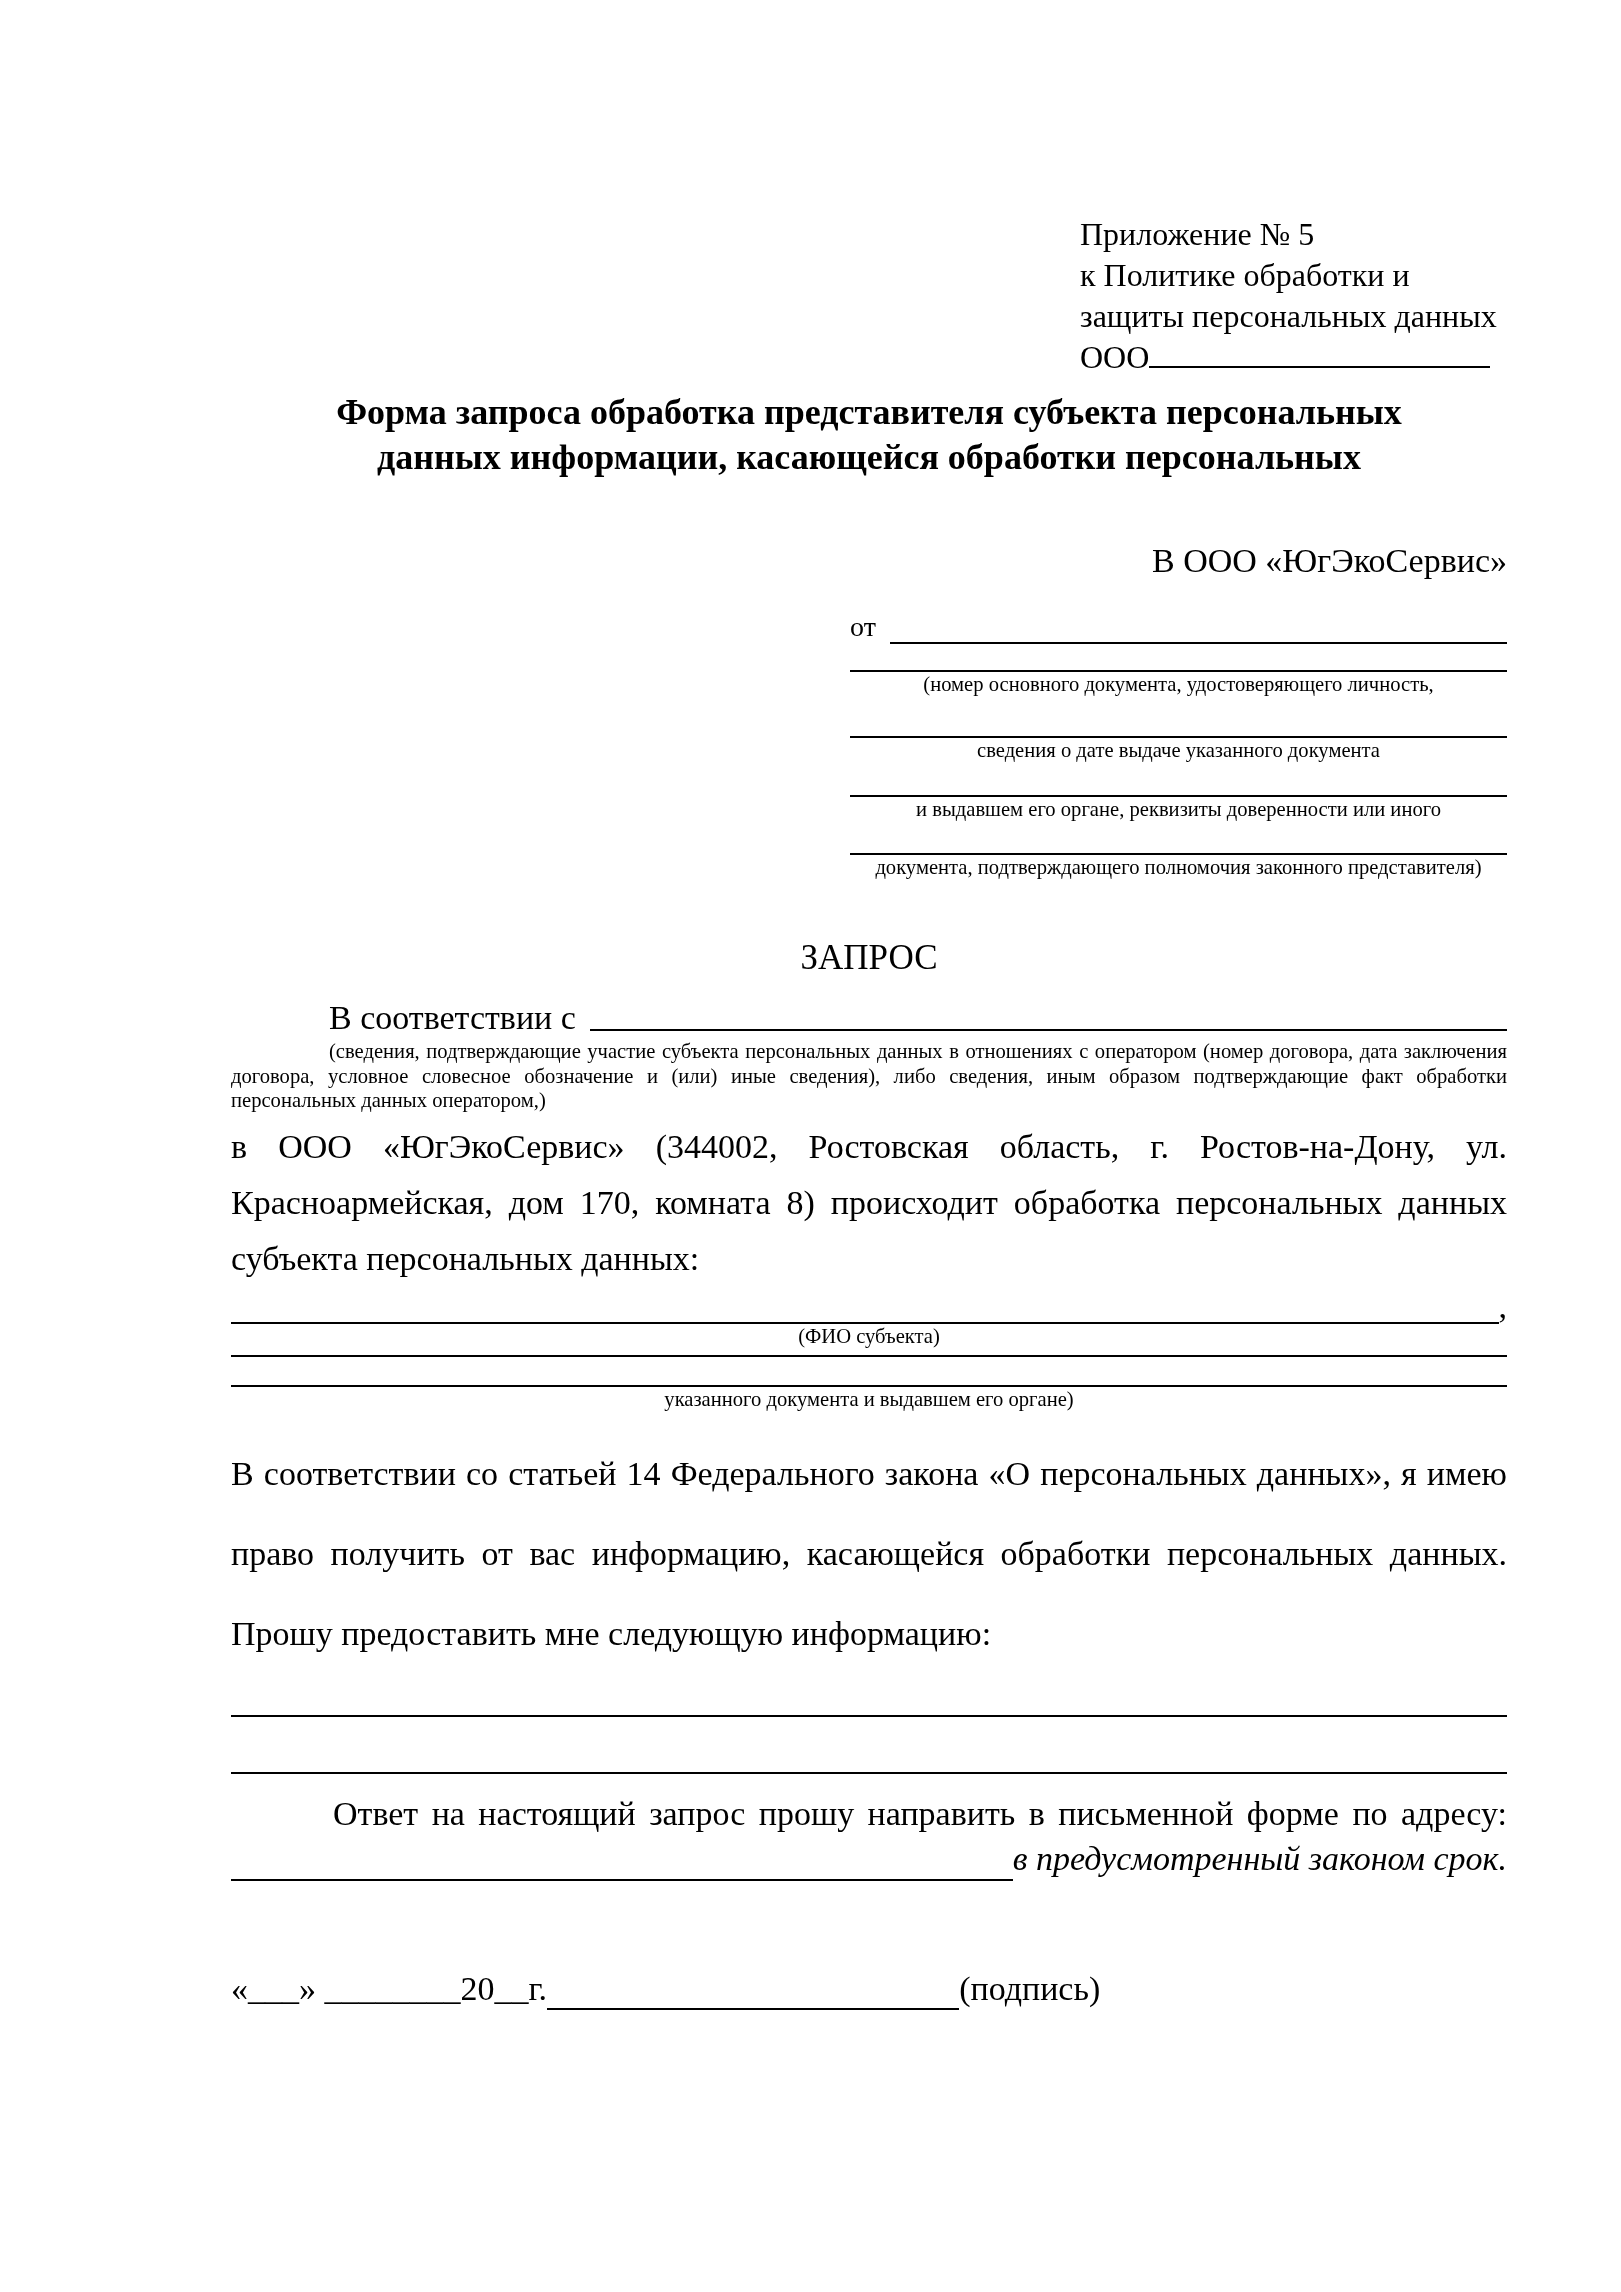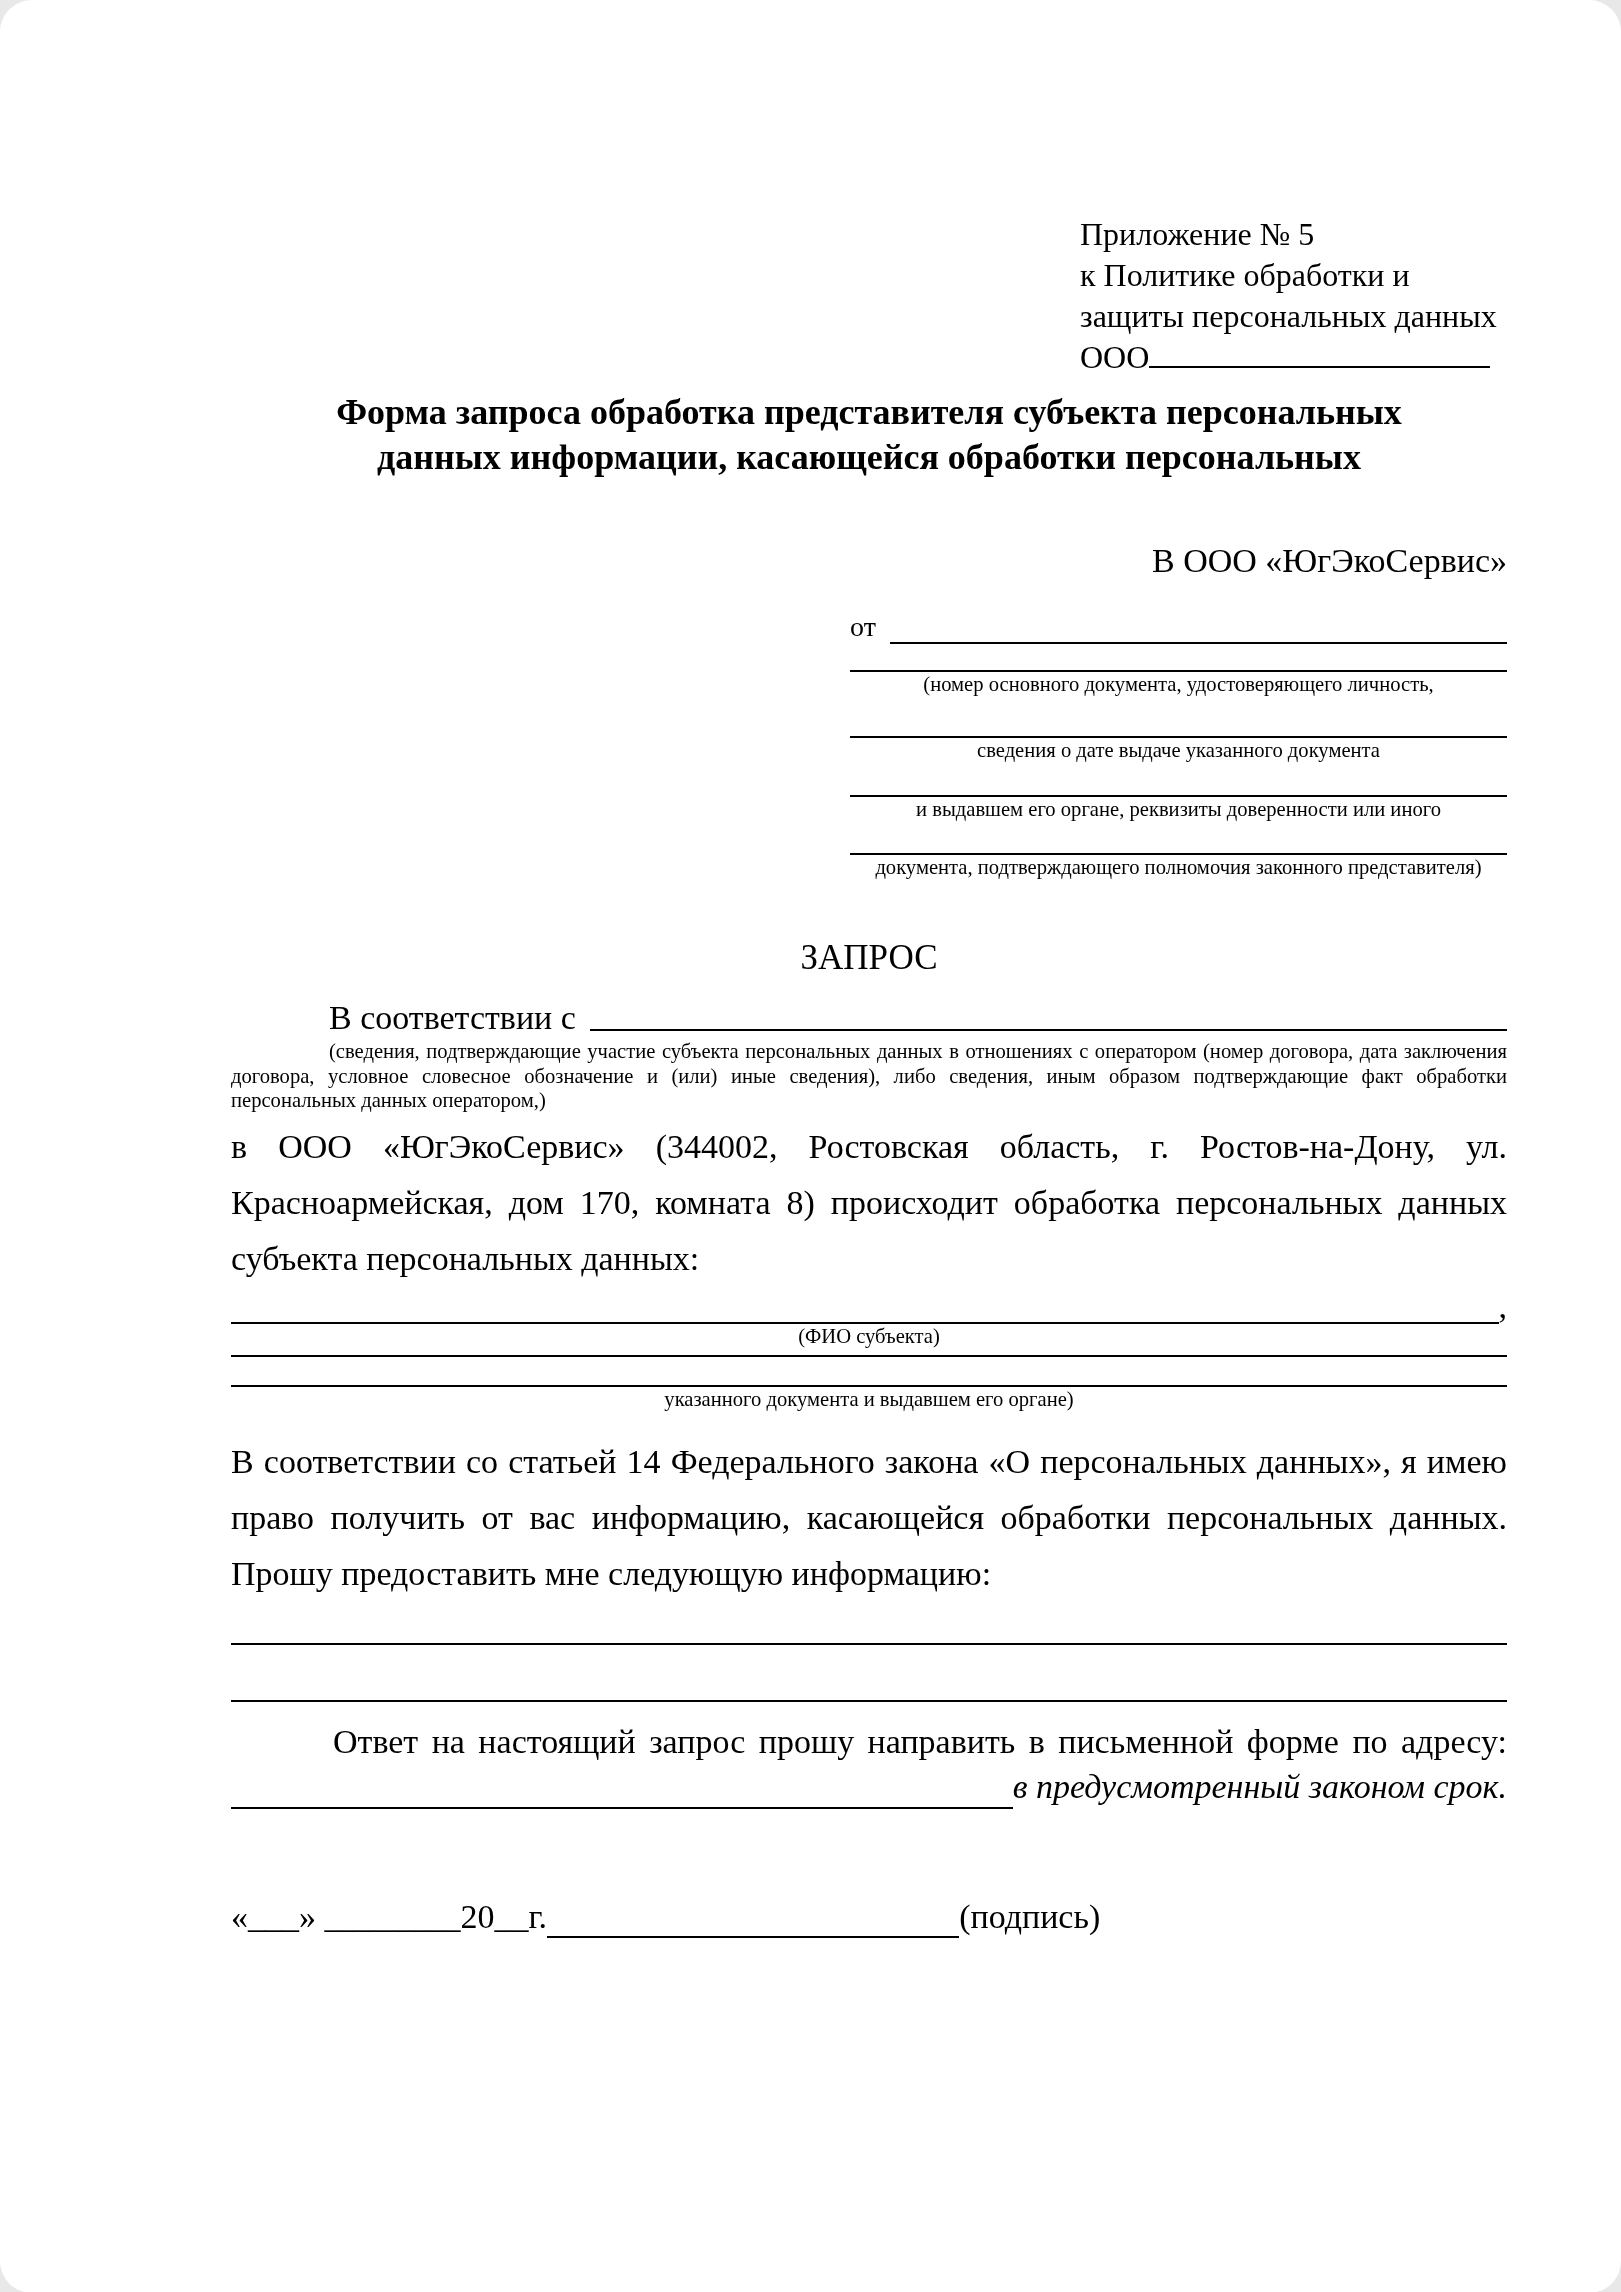--- a/index.html
+++ b/index.html
@@ -6,21 +6,20 @@
   .page {
     position:relative;
     width:1621px; height:2293px;
     margin:0 auto;
     background:#ffffff;
     color:#000000;
     font-family:"Liberation Serif","DejaVu Serif",serif;
     box-sizing:border-box;
     padding:0 114px 0 231px;
     overflow:hidden;
-    border-radius:32px;
   }
   .rule-fill { border-bottom:2.9px solid #000; }
 
   
   .annex { margin-top:214px; margin-left:849px; font-size:32px; line-height:41px; }
   .annex .blank { display:inline-block; width:341px; height:0.85em; border-bottom:2.9px solid #000; }
 
   
   .title { margin-top:11.8px; font-size:36px; font-weight:bold; line-height:45px; text-align:center; }
 
@@ -38,21 +37,21 @@
   .zapros { margin-top:55px; font-size:35px; line-height:43px; text-align:center; }
   .acc-row { display:flex; margin-top:17.6px; font-size:34px; line-height:43px; }
   .acc-row .label { padding-left:98px; padding-right:13.7px; white-space:nowrap; }
   .acc-row .rule-fill { flex:1; height:33px; }
   .acc-cap { font-size:20.6px; line-height:24.5px; text-align:justify; text-indent:98px; }
   .op-para { margin-top:5.9px; font-size:34px; line-height:56px; text-align:justify; }
   .fio-row { display:flex; align-items:flex-end; margin-top:2px; font-size:34px; line-height:35px; }
   .fio-row .rule-fill { flex:1; height:13.7px; }
   .rule-b { border-bottom:2.9px solid #000; height:5.9px; }
   .rule-c { border-bottom:2.9px solid #000; height:27.4px; }
-  .law-para { margin-top:21.6px; font-size:34px; line-height:56px; text-align:justify; }
+  .law-para { margin-top:21.6px; font-size:34px; line-height:80px; text-align:justify; }
   .blank1 { border-bottom:2.9px solid #000; height:41px; }
   .blank2 { border-bottom:2.9px solid #000; height:55px; }
   .resp { margin-top:17.6px; font-size:34px; line-height:45px; text-align:justify; text-align-last:justify; text-indent:102px; }
   .addr-line-row { display:flex; align-items:flex-end;font-style:italic; }
   .addr-line-row .rule814 { width:798px; height:41px; border-bottom:2.9px solid #000; }
   .addr-line-row .suffix { font-size:34px; line-height:45px; white-space:nowrap; }
 
   
   .footer-row { margin-top:86px; display:flex; justify-content:flex-start; align-items:flex-end; font-size:34px; line-height:43px; }
   .sig { display:flex; align-items:flex-end; }

